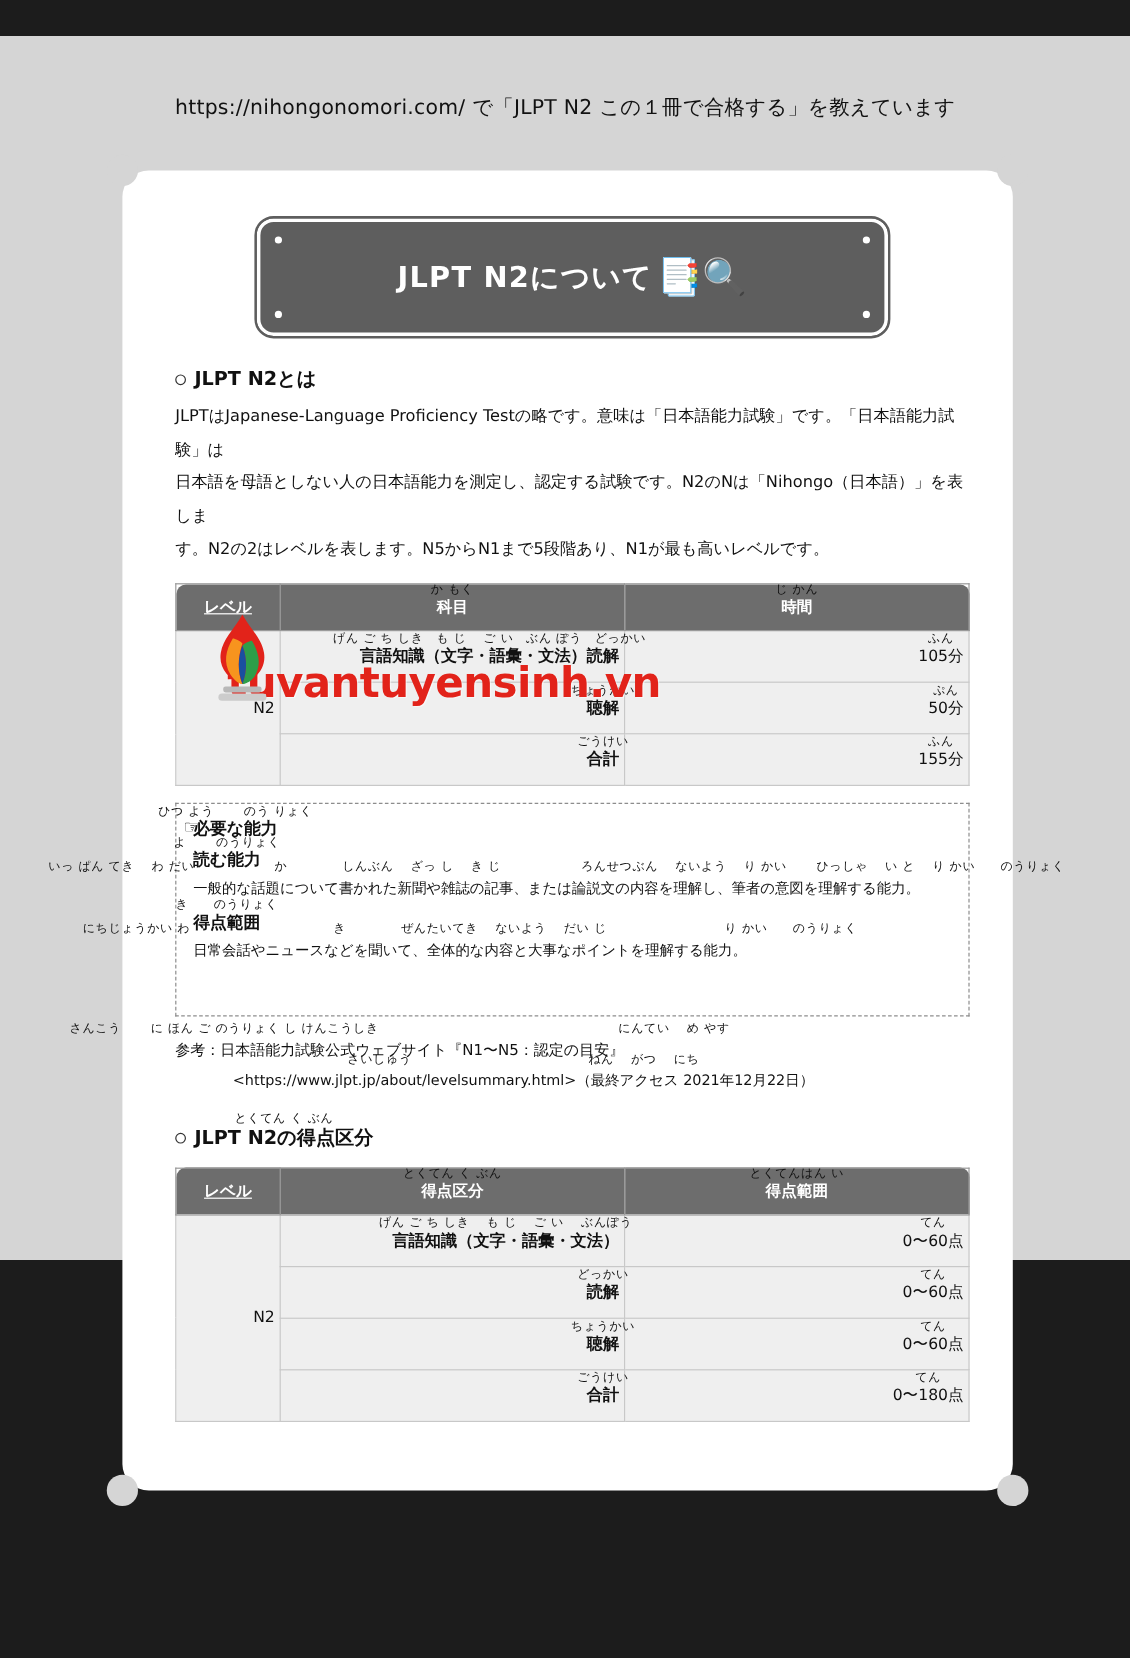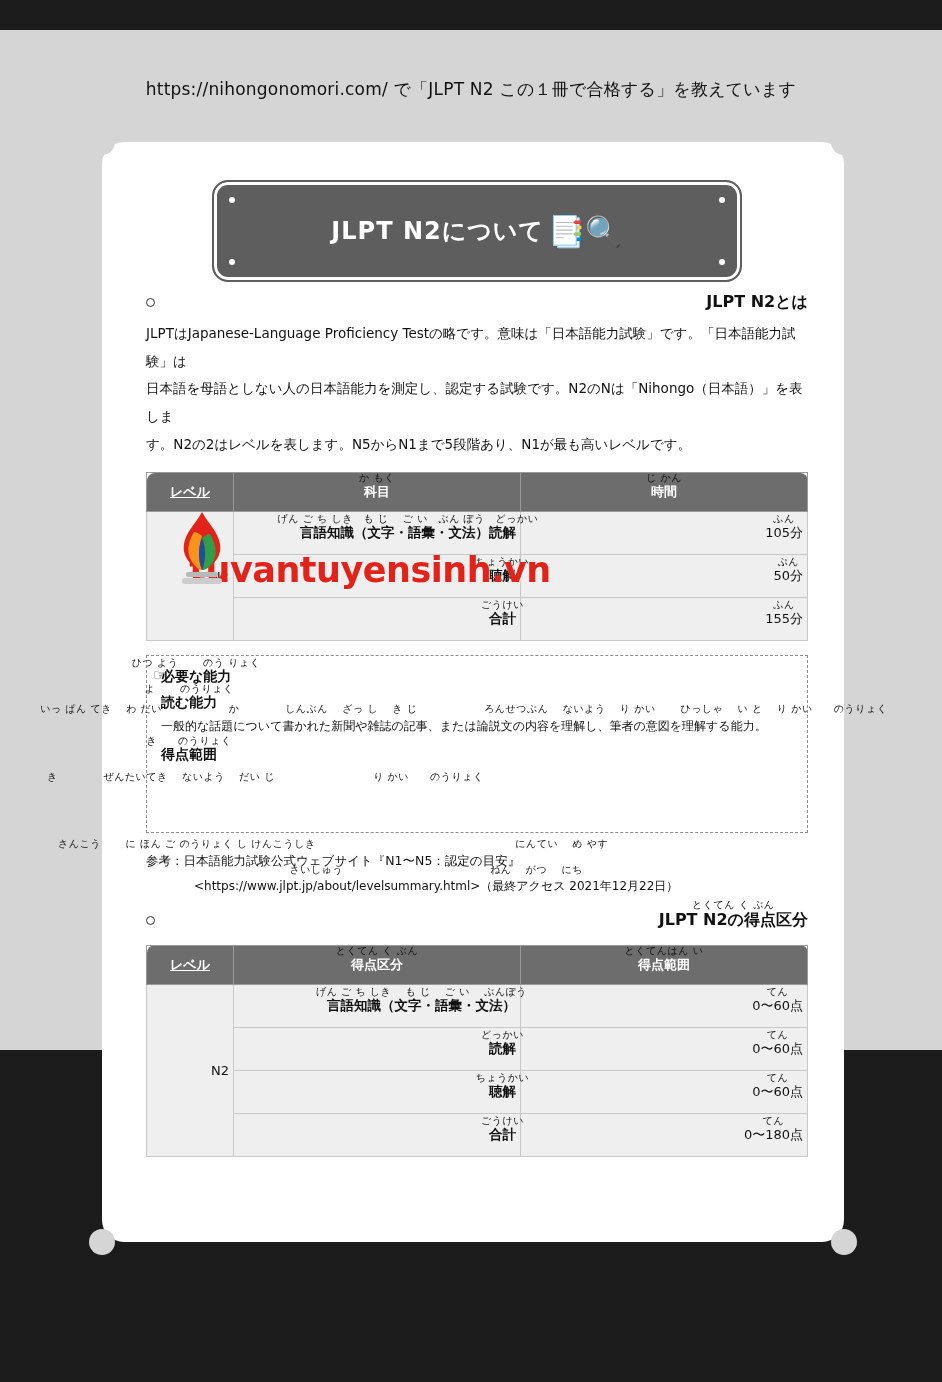--- a/index.html
+++ b/index.html
@@ -99,27 +99,26 @@
     font-weight: bold;
     letter-spacing: 1px;
     white-space: nowrap;
   }
   .title-emoji {
     font-size: 30px;
     margin-left: 4px;
   }
 
   .section-heading {
-    margin-top: 12px;
+    margin-top: 26px;
     font-size: 16px;
     font-weight: bold;
     color: #111;
     position: relative;
     padding-left: 16px;
-    text-align: right;
   }
   .section-heading .bullet {
     position: absolute;
     left: 0px;
     top: 6px;
     width: 7px;
     height: 7px;
     border: 1.5px solid #333;
     border-radius: 50%;
   }
@@ -351,21 +350,21 @@
             <span class="rb"><span class="rt">よ　　 のうりょく</span><span>読む能力</span></span>
           </div>
           <div class="ability-text">
             <span class="rb"><span class="rt">いっ ぱん てき　 わ だい　　　　　　 か　　　　 しんぶん　 ざっ し　 き じ　　　　　　 ろんせつぶん　 ないよう　 り かい　　 ひっしゃ　 い と　 り かい　　のうりょく</span><span>一般的な話題について書かれた新聞や雑誌の記事、または論説文の内容を理解し、筆者の意図を理解する能力。</span></span>
           </div>
 
           <div class="ability-head">
             <span class="rb"><span class="rt">き　　のうりょく</span><span>得点範囲</span></span>
           </div>
           <div class="ability-text">
-            <span class="rb"><span class="rt">にちじょうかい わ　　　　　　　　　　　 き　　　　 ぜんたいてき　 ないよう　 だい じ　　　　　　　　　 り かい　　のうりょく</span></span>
+            <span class="rb"><span class="rt">にちじょうかい わ　　　　　　　　　　　 き　　　　 ぜんたいてき　 ないよう　 だい じ　　　　　　　　　 り かい　　のうりょく</span><span>日常会話やニュースなどを聞いて、全体的な内容と大事なポイントを理解する能力。</span></span>
           </div>
         </div>
 
         <div class="ref-block">
           <div>
             <span class="rb"><span class="rt">さんこう　　 に ほん ご のうりょく し けんこうしき　　　　　　　　　　　　　　　　　　　にんてい　 め やす</span><span>参考：日本語能力試験公式ウェブサイト『N1〜N5：認定の目安』</span></span>
           </div>
           <div class="ref-url">
             <span class="rb"><span class="rt">さいしゅう　　　　　　　　　　　　　　ねん　 がつ　 にち</span><span>&lt;https://www.jlpt.jp/about/levelsummary.html&gt;（最終アクセス 2021年12月22日）</span></span>
           </div>

